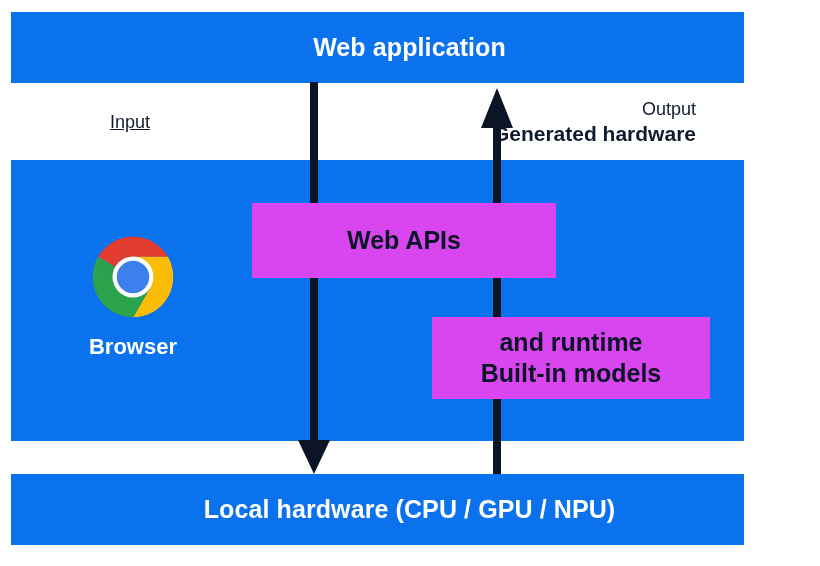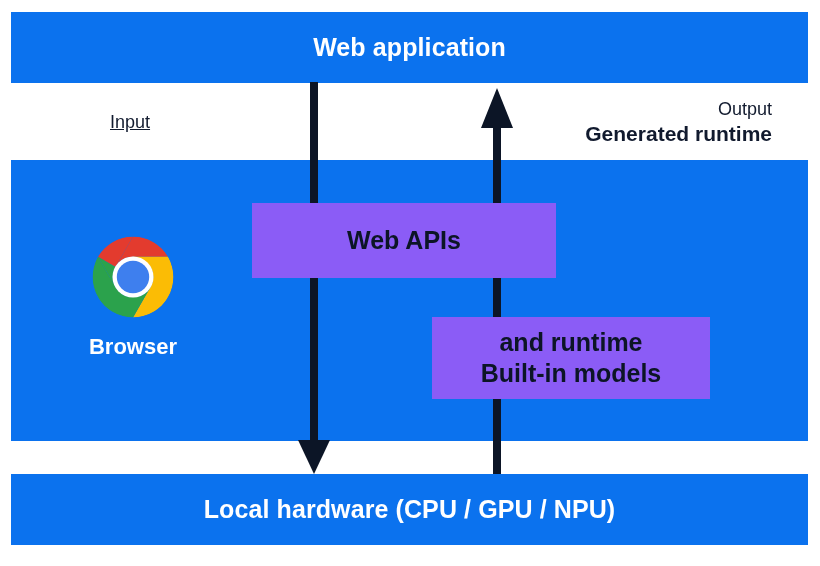--- a/index.html
+++ b/index.html
@@ -5,21 +5,21 @@
   html, body {
     margin: 0;
     padding: 0;
     background: #ffffff;
   }
   body {
     font-family: "Liberation Sans", sans-serif;
   }
   #stage {
     position: relative;
-    width: 820px;
+    width: 744px;
     height: 566px;
     background: #ffffff;
     overflow: hidden;
   }
 
   
   .band {
     position: absolute;
     background: #0B72EE;
     left: 11px;
@@ -106,21 +106,21 @@
     color: #ffffff;
     font-size: 22px;
     font-weight: bold;
     line-height: 1;
     white-space: nowrap;
   }
 
   
   .ybox {
     position: absolute;
-    background: #8b5cf6;
+    background: #d946ef;
     display: flex;
     align-items: center;
     justify-content: center;
     text-align: center;
     color: #0C1526;
     font-weight: bold;
     line-height: 1.25;
   }
   #box-web-apis {
     left: 252px;
@@ -146,21 +146,21 @@
   <div class="band" id="band-web-application">
     <div class="band-title">Web application</div>
   </div>
 
   <div class="io-label" id="io-input">
     <span class="io-kind">Input</span>
   </div>
 
   <div class="io-label" id="io-output">
     <span class="io-kind">Output</span>
-    <span class="io-value">Generated runtime</span>
+    <span class="io-value">Generated hardware</span>
   </div>
 
   <div class="band" id="band-browser"></div>
 
   <div id="browser-block">
     <svg id="chrome-icon" viewBox="0 0 100 100" aria-hidden="true">
       <defs>
         <clipPath id="clip-circle">
             <circle cx="50" cy="50" r="45"></circle>
           </clipPath>

